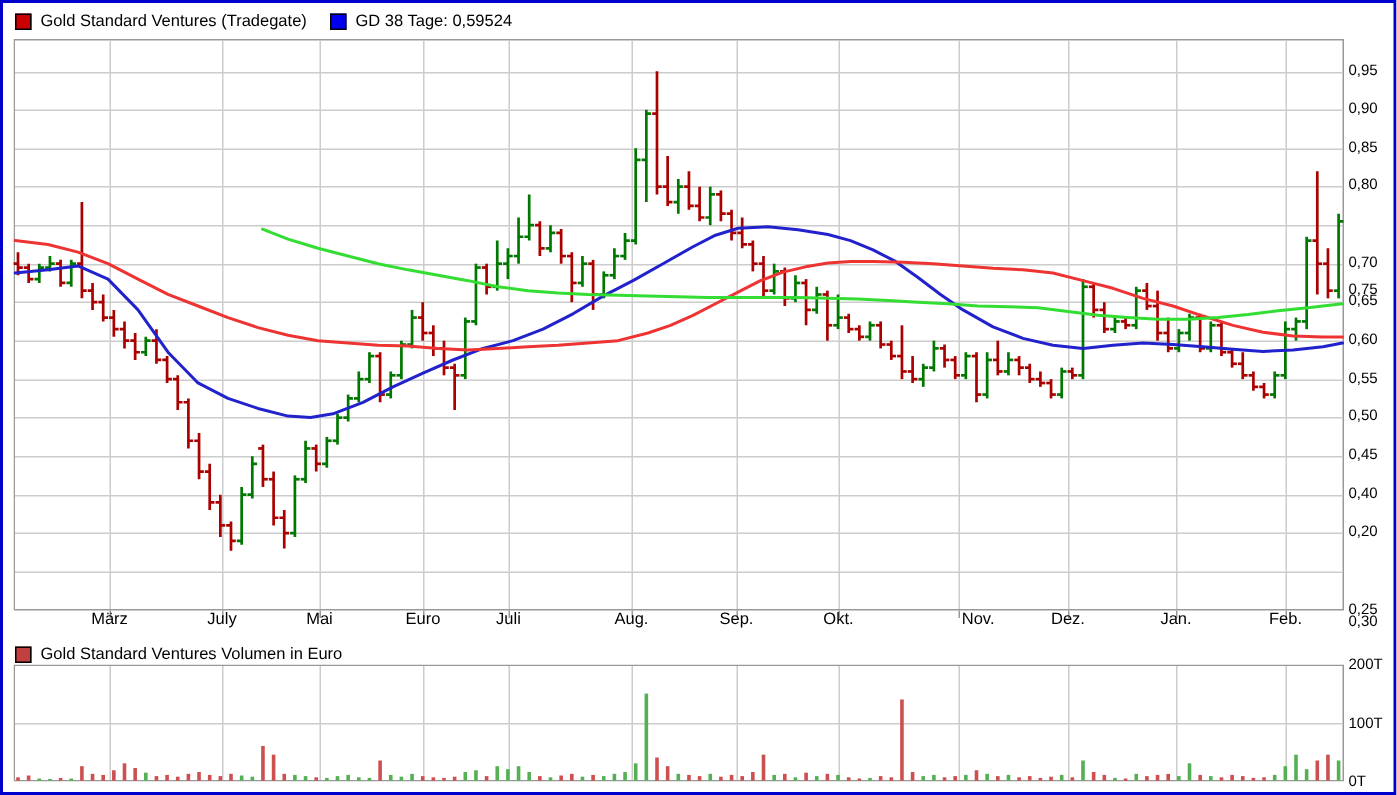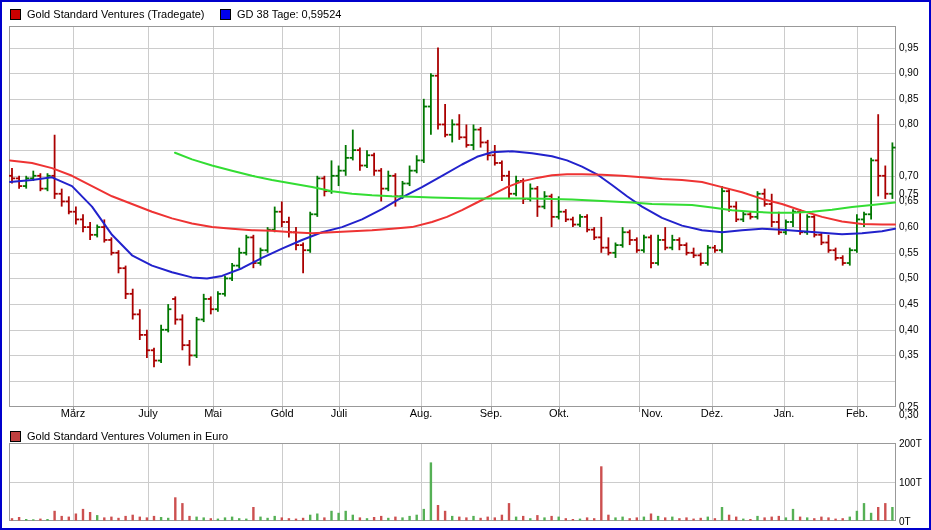--- a/index.html
+++ b/index.html
@@ -717,29 +717,29 @@
       <div class="axis-label" style="top: 89.82px;">0,85</div>
       <div class="axis-label" style="top: 115.48px;">0,80</div>
       <div class="axis-label" style="top: 141.14px; margin-top: 44px;">0,75</div>
       <div class="axis-label" style="top: 166.8px;">0,70</div>
       <div class="axis-label" style="top: 192.46px;">0,65</div>
       <div class="axis-label" style="top: 218.12px;">0,60</div>
       <div class="axis-label" style="top: 243.78px;">0,55</div>
       <div class="axis-label" style="top: 269.44px;">0,50</div>
       <div class="axis-label" style="top: 295.1px;">0,45</div>
       <div class="axis-label" style="top: 320.76px;">0,40</div>
-      <div class="axis-label" style="top: 346.42px;">0,35</div>
+      <div class="axis-label" style="top: 346.42px;">0,20</div>
       <div class="axis-label" style="top: 372.08px; margin-top: 34px;">0,30</div>
       <div class="axis-label" style="top: 397.74px;">0,25</div>
     </div>
   <div id="month-axis">
       <div class="month-label" style="left: 71px;">März</div>
       <div class="month-label" style="left: 146px;">July</div>
       <div class="month-label" style="left: 211px;">Mai</div>
-      <div class="month-label" style="left: 280px;">Gold</div>
+      <div class="month-label" style="left: 280px;">Euro</div>
       <div class="month-label" style="left: 337px;">Juli</div>
       <div class="month-label" style="left: 419px;">Aug.</div>
       <div class="month-label" style="left: 489px;">Sep.</div>
       <div class="month-label" style="left: 557px;">Okt.</div>
       <div class="month-label" style="left: 637px; text-align: right;">Nov.</div>
       <div class="month-label" style="left: 710px;">Dez.</div>
       <div class="month-label" style="left: 782px;">Jan.</div>
       <div class="month-label" style="left: 855px; text-align: center;">Feb.</div>
     </div>
 

